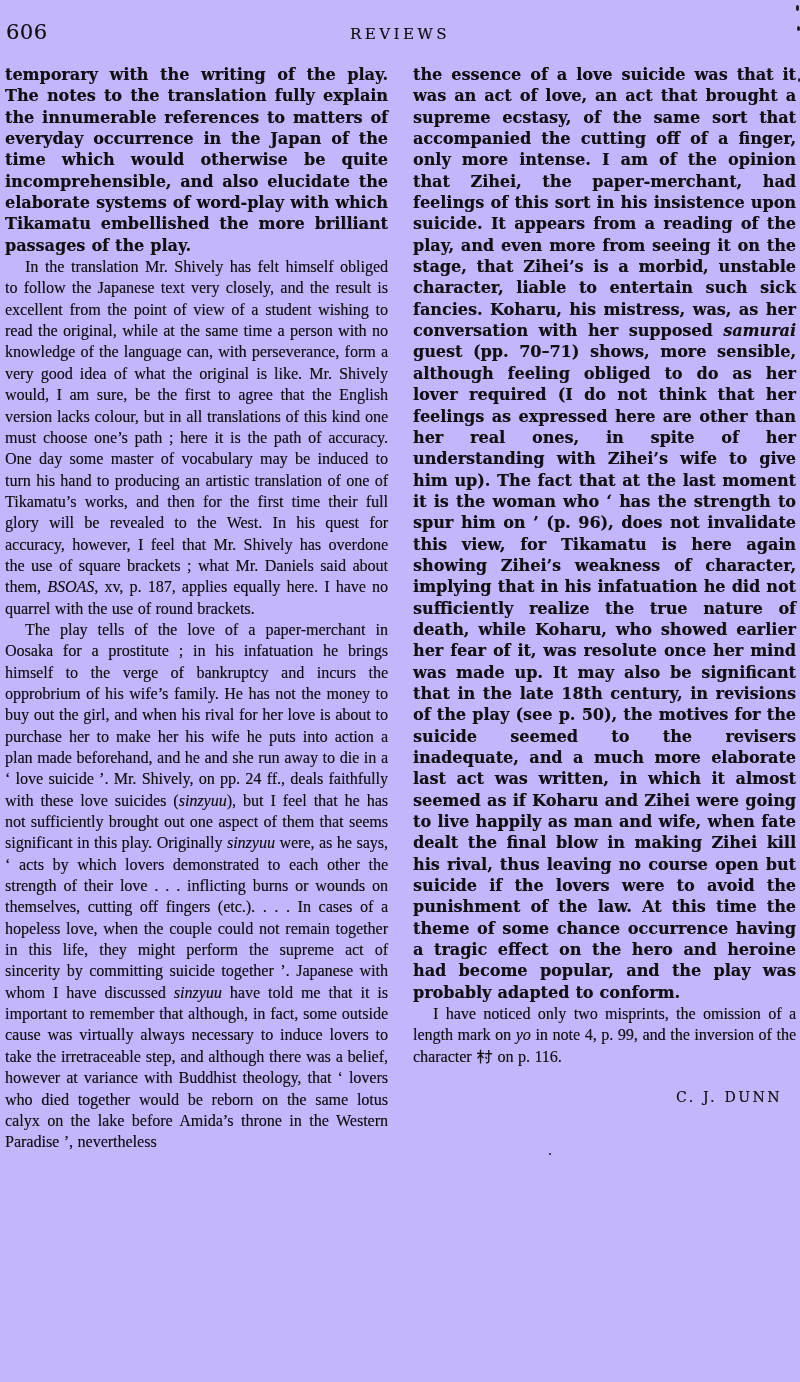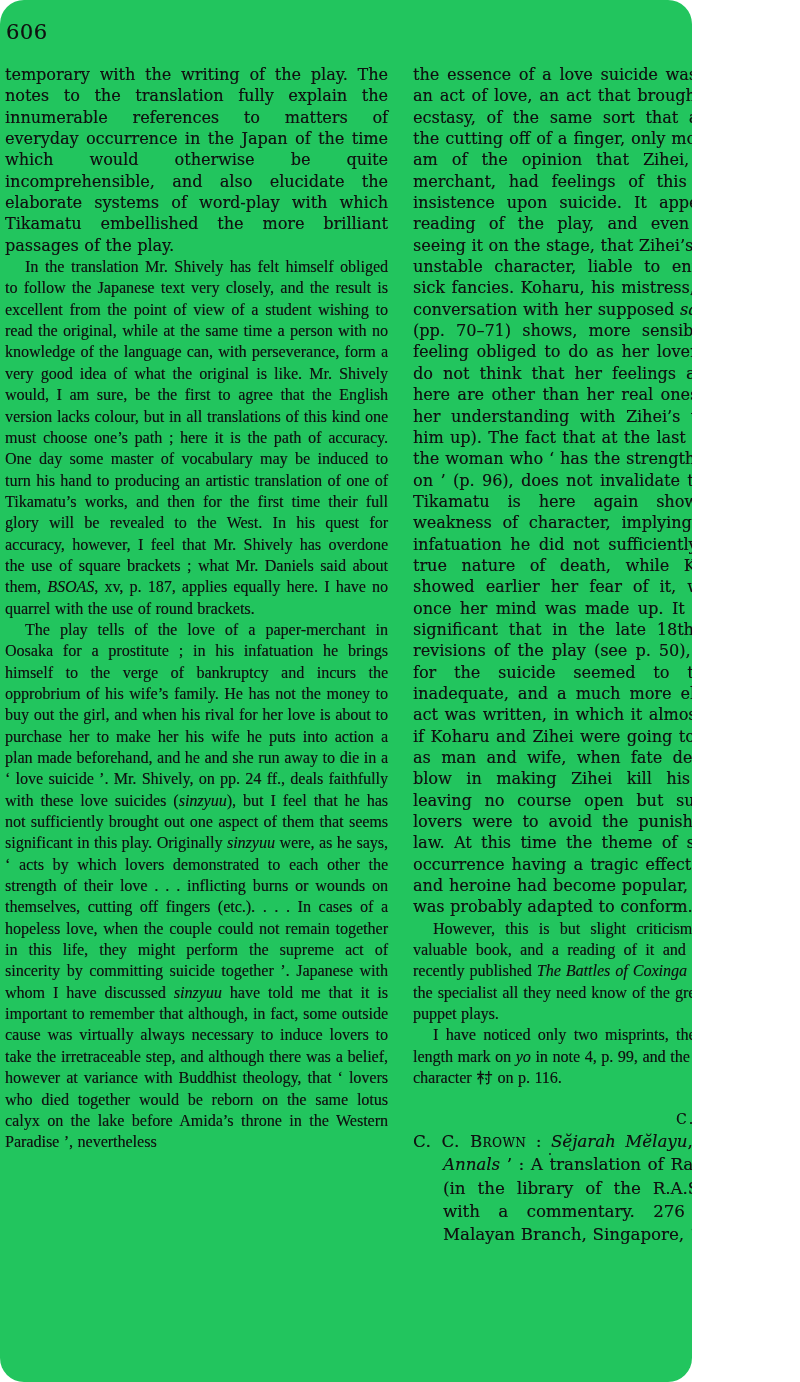--- a/index.html
+++ b/index.html
@@ -4,25 +4,24 @@
 <style>
   * { margin: 0; padding: 0; box-sizing: border-box; }
   html, body { background: #ffffff; }
   body {
     width: 800px; height: 1382px;
     font-family: "DejaVu Serif", serif;
     color: #101010;
   }
   .page {
     position: relative;
-    width: 692px; height: 1382px;
-    background: #22c55e;
+    width: 800px; height: 1382px;
+    background: #c4b5fd;
     overflow: hidden;
     text-shadow: 0.3px 0.3px 0 rgba(10,10,10,0.45);
-    border-radius: 24px;
   }
   .page-header {
     position: absolute; top: 20px; left: 0; right: 0; height: 30px;
   }
   .page-number {
     position: absolute; left: 6px; top: 0;
     font-size: 21px; letter-spacing: 0.5px;
   }
   .running-head {
     position: absolute; left: 0; right: 0; top: 5px;
@@ -36,21 +35,21 @@
   }
   .col {
     width: 383px;
     text-align: justify;
     font-size: 16px;
     line-height: 21.35px;
     word-spacing: 0.5px;
   }
   .col p { margin: 0; }
   .indent { text-indent: 20px; font-family: Liberation Serif, serif; }
-  .noindent { text-indent: 0; }
+  .noindent { text-indent: 0; font-weight: bold; }
   .signature {
     text-align: right;
     padding-right: 14px;
     margin-top: 20px;
     font-size: 14px;
     letter-spacing: 2.5px;
   }
   .citation {
     margin-top: 17px;
     margin-bottom: 7px;
@@ -72,46 +71,45 @@
     border-radius: 50%;
   }
 </style>
 </head>
 <body>
 
 <div class="page">
 
   <div class="page-header">
     <span class="page-number">606</span>
+    <span class="running-head">REVIEWS</span>
   </div>
 
   <div class="columns">
 
     <div class="col">
       <p class="noindent">temporary with the writing of the play.  The notes to the translation fully explain the innumerable references to matters of everyday occurrence in the Japan of the time which would otherwise be quite incomprehensible, and also elucidate the elaborate systems of word-play with which Tikamatu embellished the more brilliant passages of the play.</p>
       <p class="indent">In the translation Mr. Shively has felt himself obliged to follow the Japanese text very closely, and the result is excellent from the point of view of a student wishing to read the original, while at the same time a person with no knowledge of the language can, with perseverance, form a very good idea of what the original is like.  Mr. Shively would, I am sure, be the first to agree that the English version lacks colour, but in all translations of this kind one must choose one’s path ;  here it is the path of accuracy.  One day some master of vocabulary may be induced to turn his hand to producing an artistic translation of one of Tikamatu’s works, and then for the first time their full glory will be revealed to the West.  In his quest for accuracy, however, I feel that Mr. Shively has overdone the use of square brackets ;  what Mr. Daniels said about them, <i>BSOAS</i>, xv, p. 187, applies equally here.  I have no quarrel with the use of round brackets.</p>
       <p class="indent">The play tells of the love of a paper-merchant in Oosaka for a prostitute ;  in his infatuation he brings himself to the verge of bankruptcy and incurs the opprobrium of his wife’s family.  He has not the money to buy out the girl, and when his rival for her love is about to purchase her to make her his wife he puts into action a plan made beforehand, and he and she run away to die in a ‘ love suicide ’.  Mr. Shively, on pp. 24 ff., deals faithfully with these love suicides (<i>sinzyuu</i>), but I feel that he has not sufficiently brought out one aspect of them that seems significant in this play.  Originally <i>sinzyuu</i> were, as he says, ‘ acts by which lovers demonstrated to each other the strength of their love . . . inflicting burns or wounds on themselves, cutting off fingers (etc.). . . . In cases of a hopeless love, when the couple could not remain together in this life, they might perform the supreme act of sincerity by committing suicide together ’.   Japanese with whom I have discussed <i>sinzyuu</i> have told me that it is important to remember that although, in fact, some outside cause was virtually always necessary to induce lovers to take the irretraceable step, and although there was a belief, however at variance with Buddhist theology, that ‘ lovers who died together would be reborn on the same lotus calyx on the lake before Amida’s throne in the Western Paradise ’, nevertheless</p>
     </div>
 
     <div class="col">
       <p class="noindent">the essence of a love suicide was that it was an act of love, an act that brought a supreme ecstasy, of the same sort that accompanied the cutting off of a finger, only more intense. I am of the opinion that Zihei, the paper-merchant, had feelings of this sort in his insistence upon suicide.  It appears from a reading of the play, and even more from seeing it on the stage, that Zihei’s is a morbid, unstable character, liable to entertain such sick fancies.  Koharu, his mistress, was, as her conversation with her supposed <i>samurai</i> guest (pp. 70–71) shows, more sensible, although feeling obliged to do as her lover required (I do not think that her feelings as expressed here are other than her real ones, in spite of her understanding with Zihei’s wife to give him up).  The fact that at the last moment it is the woman who ‘ has the strength to spur him on ’ (p. 96), does not invalidate this view, for Tikamatu is here again showing Zihei’s weakness of character, implying that in his infatuation he did not sufficiently realize the true nature of death, while Koharu, who showed earlier her fear of it, was resolute once her mind was made up. It may also be significant that in the late 18th century, in revisions of the play (see p. 50), the motives for the suicide seemed to the revisers inadequate, and a much more elaborate last act was written, in which it almost seemed as if Koharu and Zihei were going to live happily as man and wife, when fate dealt the final blow in making Zihei kill his rival, thus leaving no course open but suicide if the lovers were to avoid the punishment of the law.  At this time the theme of some chance occurrence having a tragic effect on the hero and heroine had become popular, and the play was probably adapted to conform.</p>
-      <p class="indent">However, this is but slight criticism.  It is a most valuable book, and a reading of it and of Dr. Keene’s recently published <i>The Battles of Coxinga</i> will give all but the specialist all they need know of the great period of the puppet plays.</p>
       <p class="indent">I have noticed only two misprints, the omission of a length mark on <i>yo</i> in note 4, p. 99, and the inversion of the character <svg class="cjk" viewBox="0 0 100 100">
             <g stroke="#101010" stroke-width="8" fill="none" stroke-linecap="butt">
               <path d="M27 10 V92"></path>
               <path d="M6 32 H48"></path>
               <path d="M27 38 L10 62"></path>
               <path d="M27 38 L44 60"></path>
               <path d="M52 34 H96"></path>
               <path d="M76 12 V78 Q76 90 60 87"></path>
               <path d="M57 52 L64 65"></path>
             </g>
           </svg> on p. 116.</p>
       <div class="signature">C. J. DUNN</div>
-      <p class="citation"><span class="sc">C. C. Brown</span> :  <i>Sĕjarah Mĕlayu</i>, or ‘ <i>Malay Annals</i> ’ :  A translation of Raffles MS. 18 (in the library of the R.A.S., London), with a commentary. 276 pp.  <i>JRAS</i>, Malayan Branch, Singapore, 1953.</p>
     </div>
 
   </div>
 
   <div class="speck" style="left:796px; top:5px;  width:3px; height:6px;"></div>
   <div class="speck" style="left:797px; top:26px; width:3px; height:5px;"></div>
   <div class="speck" style="left:798px; top:78px; width:2px; height:4px;"></div>
   <div class="speck" style="left:549px; top:1153px; width:2px; height:2px;"></div>
 
 </div>

